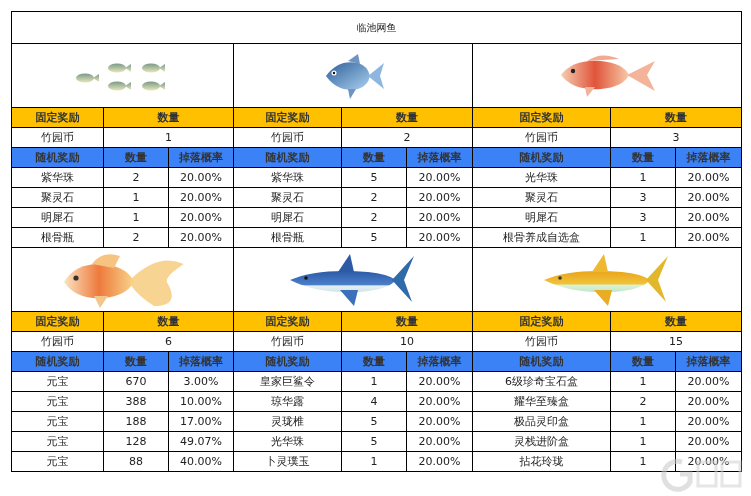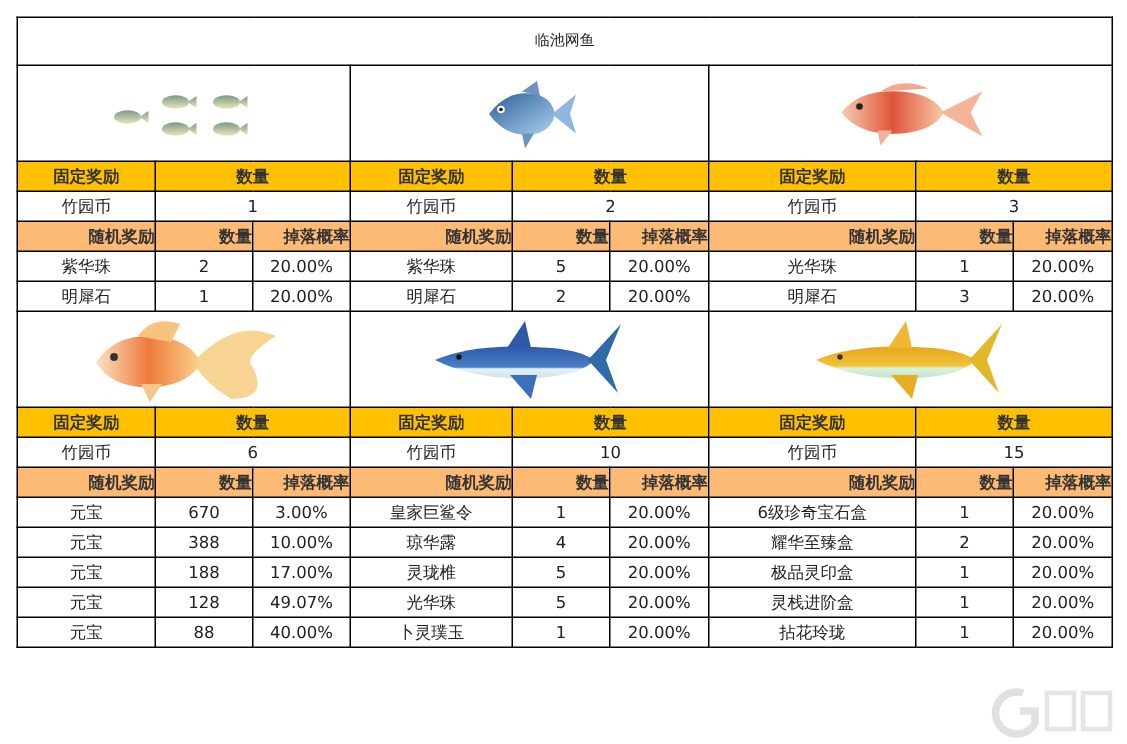--- a/index.html
+++ b/index.html
@@ -3,21 +3,21 @@
 <meta charset="utf-8">
 <style>
   html, body { margin: 0; padding: 0; background: #ffffff; }
   body { width: 751px; height: 496px; position: relative; overflow: hidden;
          font-family: "DejaVu Sans", "Liberation Sans", sans-serif; font-size: 11px; color: #222; }
   table.rewards { position: absolute; left: 11px; top: 11px; border-collapse: collapse; table-layout: fixed; width: 730px; }
   table.rewards td { border: 1px solid #000; text-align: center; vertical-align: middle; padding: 0; height: 19px; line-height: 19px; white-space: nowrap; overflow: hidden; }
   td.title { height: 31px !important; line-height: 31px !important; font-size: 10px; }
   td.img-cell { height: 63px !important; line-height: normal !important; }
   tr.hdr-fixed td { background: #ffc000; font-weight: bold; color: #333; margin-top: 40px; }
-  tr.hdr-random td { background: #fdba74; font-weight: bold; color: #333; text-align: right; }
+  tr.hdr-random td { background: #3b82f6; font-weight: bold; color: #333; }
   .fish { display: inline-block; vertical-align: middle; }
   .watermark { position: absolute; left: 660px; top: 456px; width: 85px; height: 36px; opacity: 0.55; pointer-events: none; }
 </style>
 </head>
 <body>
 
 <table class="rewards">
   <colgroup>
     <col style="width:92px">
       <col style="width:65px">
@@ -124,28 +124,50 @@
         <td>2</td>
         <td>20.00%</td>
     <td>紫华珠</td>
         <td>5</td>
         <td>20.00%</td>
     <td>光华珠</td>
         <td>1</td>
         <td>20.00%</td>
   </tr>
   <tr>
+    <td>聚灵石</td>
+        <td>1</td>
+        <td>20.00%</td>
+    <td>聚灵石</td>
+        <td>2</td>
+        <td>20.00%</td>
+    <td>聚灵石</td>
+        <td>3</td>
+        <td>20.00%</td>
+  </tr>
+  <tr>
     <td>明犀石</td>
         <td>1</td>
         <td>20.00%</td>
     <td>明犀石</td>
         <td>2</td>
         <td>20.00%</td>
     <td>明犀石</td>
         <td>3</td>
+        <td>20.00%</td>
+  </tr>
+  <tr>
+    <td>根骨瓶</td>
+        <td>2</td>
+        <td>20.00%</td>
+    <td>根骨瓶</td>
+        <td>5</td>
+        <td>20.00%</td>
+    <td>根骨养成自选盒</td>
+        <td>1</td>
         <td>20.00%</td>
   </tr>
 
   <tr>
     <td class="img-cell" colspan="3">
       <svg class="fish" width="130" height="60" viewBox="0 0 130 60">
         <defs>
               <linearGradient id="gf" x1="0" y1="0" x2="1" y2="0">
                 <stop offset="0" stop-color="#fbe3c2"></stop>
                 <stop offset="0.5" stop-color="#ee7a3c"></stop>

